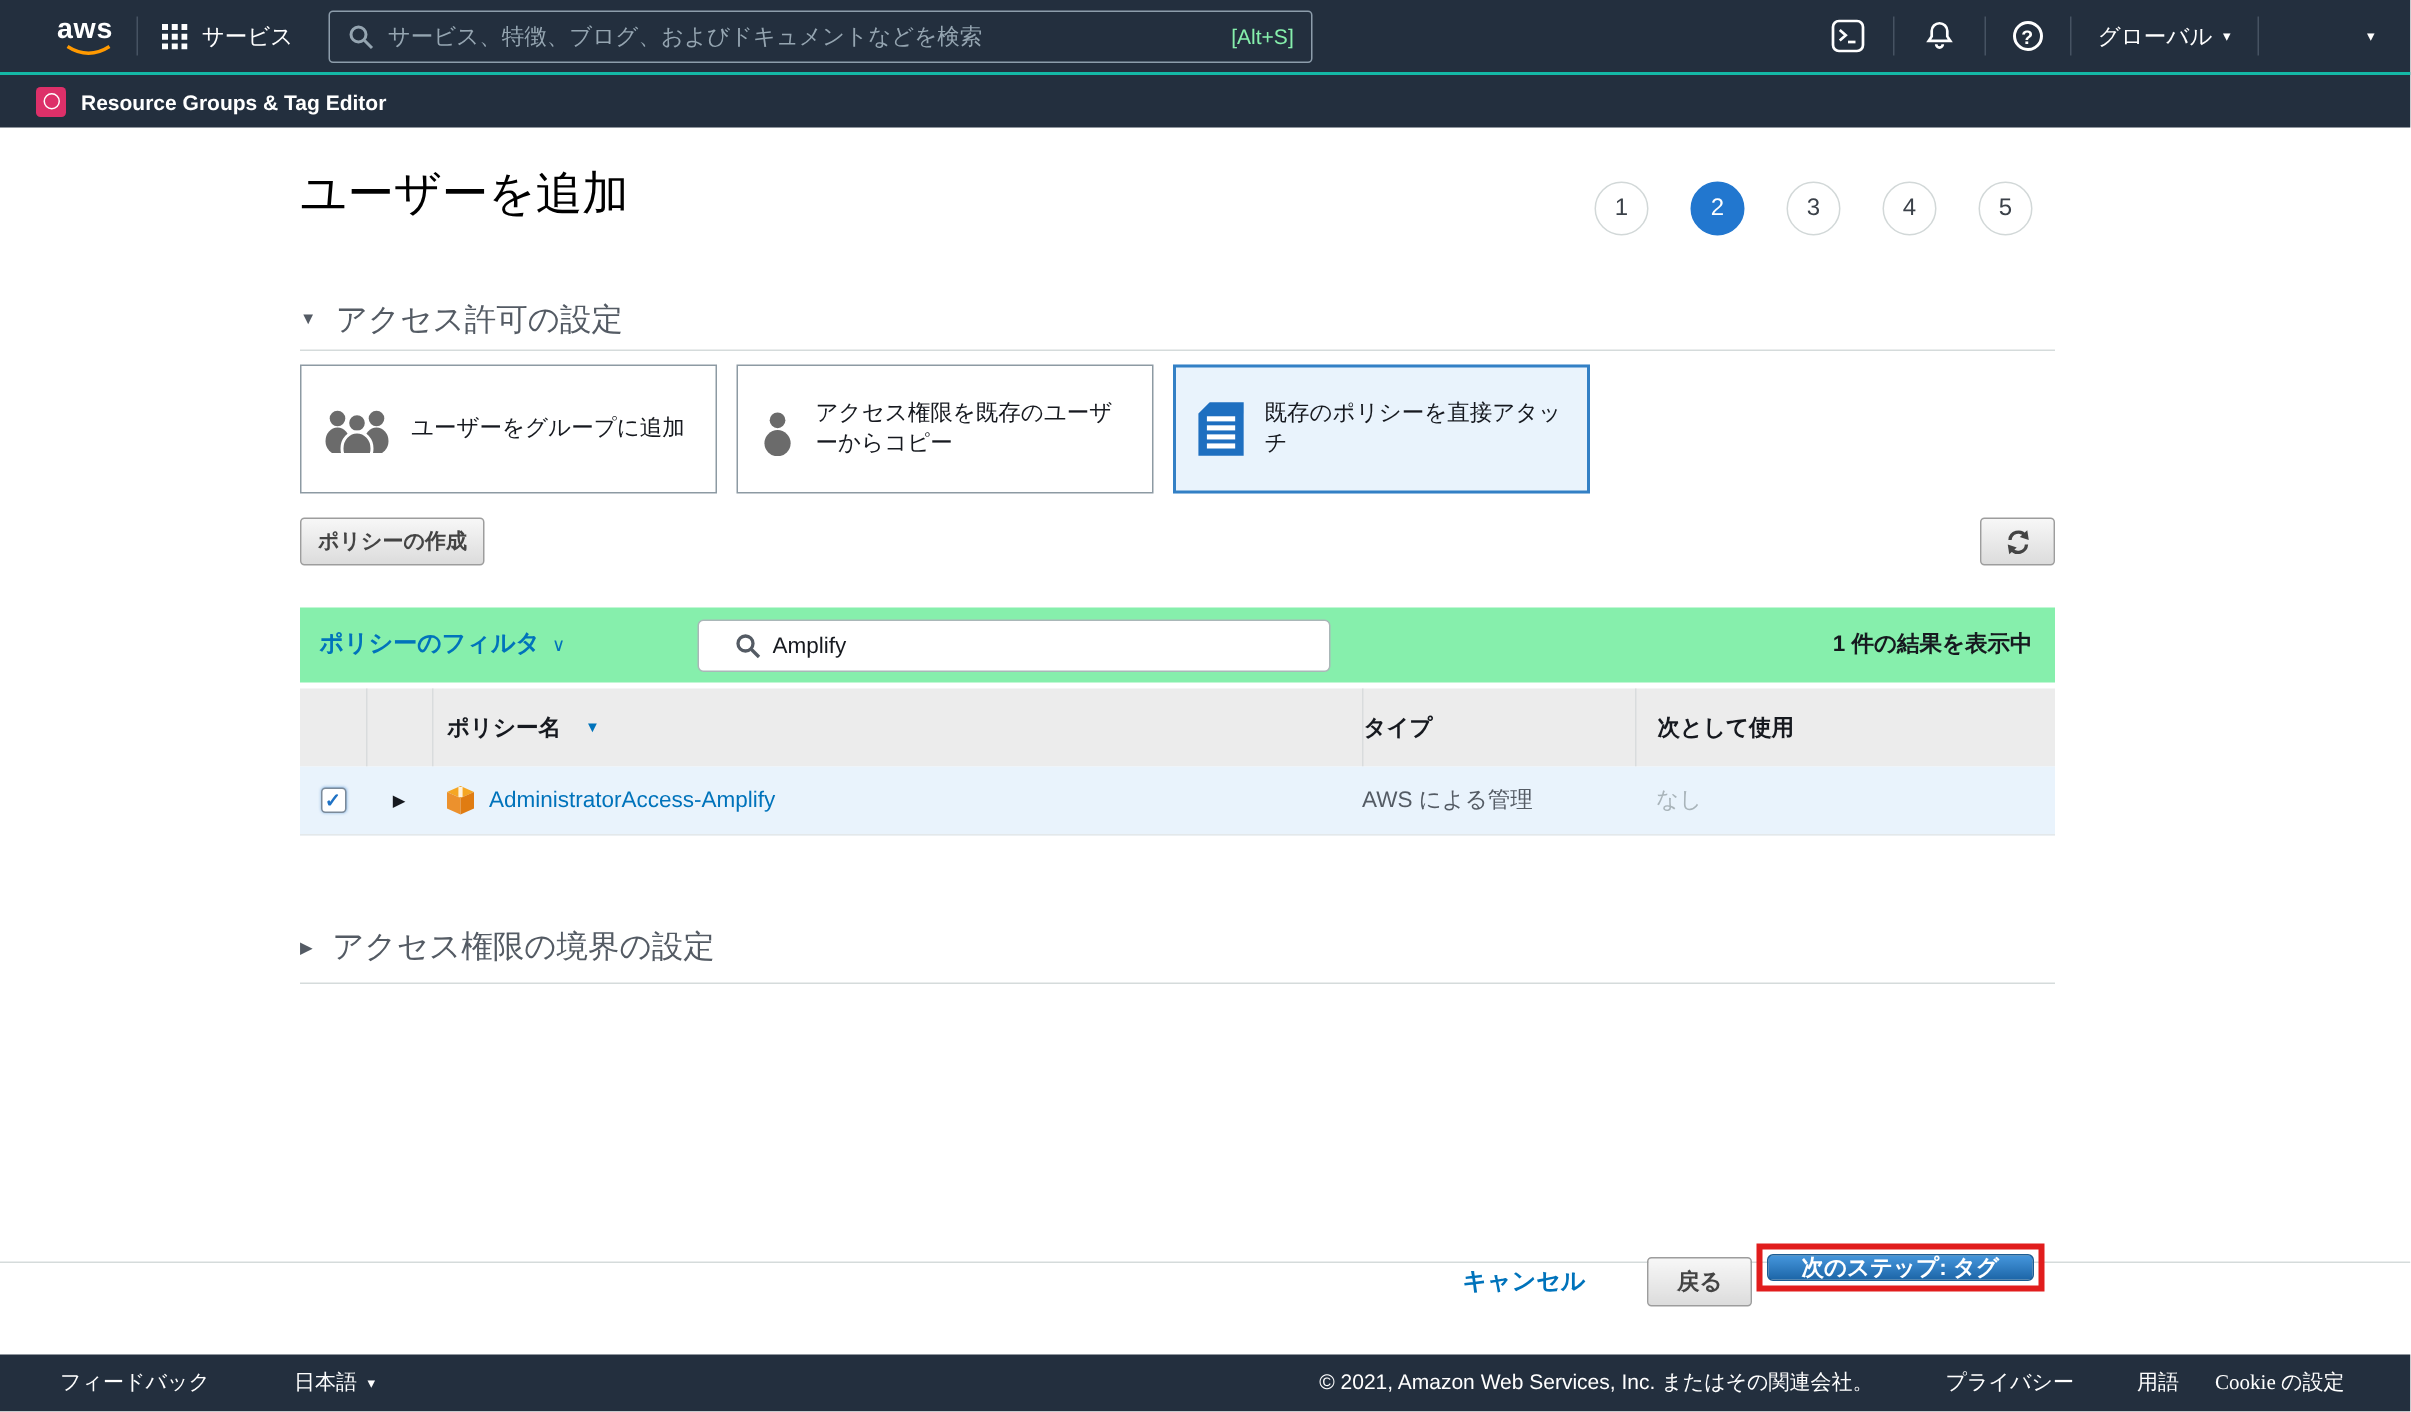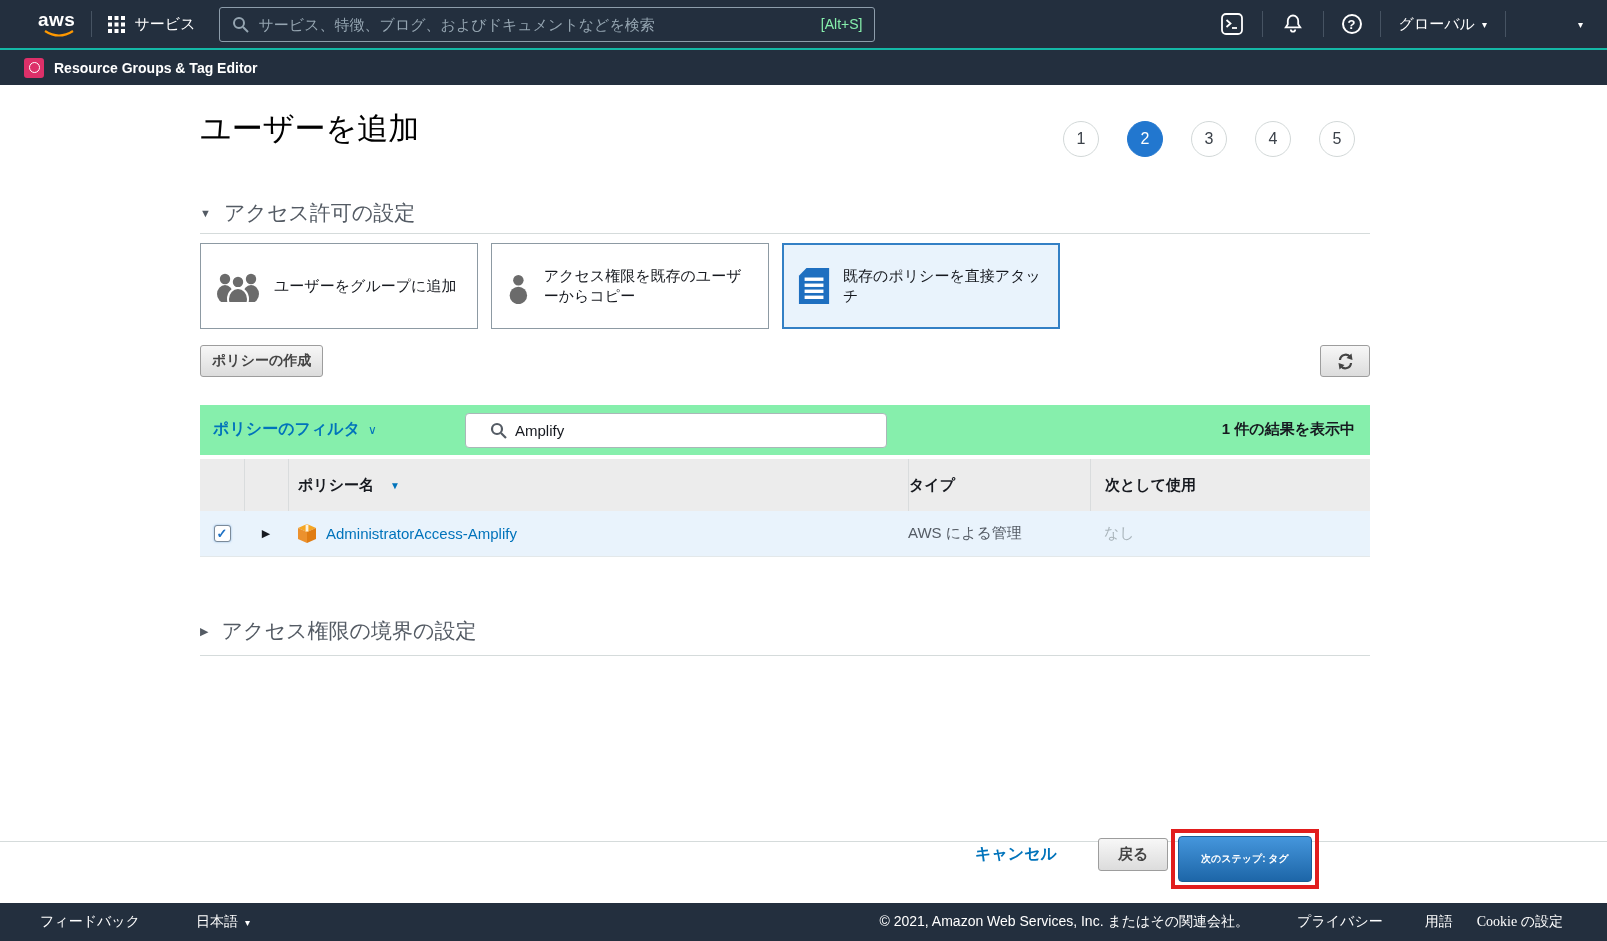--- a/index.html
+++ b/index.html
@@ -68,21 +68,21 @@
   .expand-tri { font-size:11px; color:#16191f; cursor:pointer; }
   .policy-link { color:#0073bb; cursor:pointer; }
   .type-text { color:#545b64; }
   .used-text { color:#a9b4ba; }
 
   
   .bottom-divider { position:absolute; left:0; top:841px; width:1607px; border-top:1px solid #d5dbdb; }
   .cancel-link { position:absolute; left:975px; top:844px; color:#0073bb; font-size:16px; font-weight:bold; cursor:pointer; }
   .back-btn { position:absolute; left:1098px; top:838px; padding:0 19px; height:33px; font-size:15px; }
   .red-box { position:absolute; left:1171px; top:829px; border:4px solid #e11d1d; padding:3px; }
-  .next-btn { height:46px; padding:0 22px; background:linear-gradient(to bottom,#4596dc,#1d66a8); border:1px solid #1b5d94; border-radius:4px; color:#fff; font-weight:bold; font-size:10px; display:flex; align-items:center; cursor:pointer; font-family:"Liberation Sans",sans-serif; }
+  .next-btn { height:18px; padding:0 22px; background:linear-gradient(to bottom,#4596dc,#1d66a8); border:1px solid #1b5d94; border-radius:4px; color:#fff; font-weight:bold; font-size:15px; display:flex; align-items:center; cursor:pointer; font-family:"Liberation Sans",sans-serif; }
 
   
   .footer { position:absolute; left:0; top:903px; width:1607px; height:38px; background:#232f3e; display:flex; align-items:center; color:#fff; font-size:14px; }
   .f-feedback { margin-left:40px; cursor:pointer; }
   .f-lang { margin-left:56px; display:flex; align-items:center; gap:7px; cursor:pointer; }
   .f-right { margin-left:auto; margin-right:44px; display:flex; align-items:center; }
   .f-copy { }
   .f-privacy { margin-left:48px; cursor:pointer; }
   .f-terms { margin-left:42px; cursor:pointer; }
   .f-cookie { margin-left:24px; cursor:pointer;font-family:Liberation Serif, serif; }

